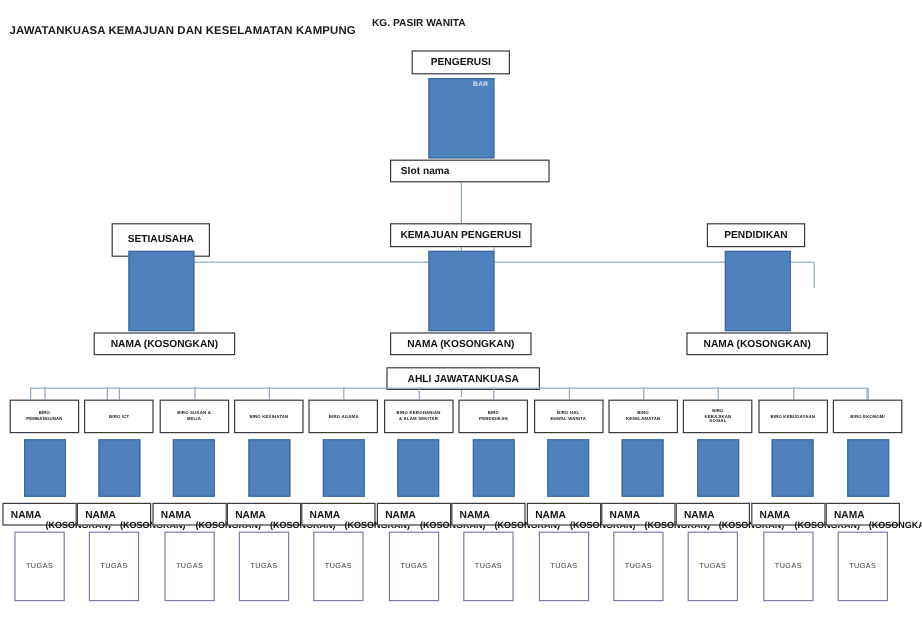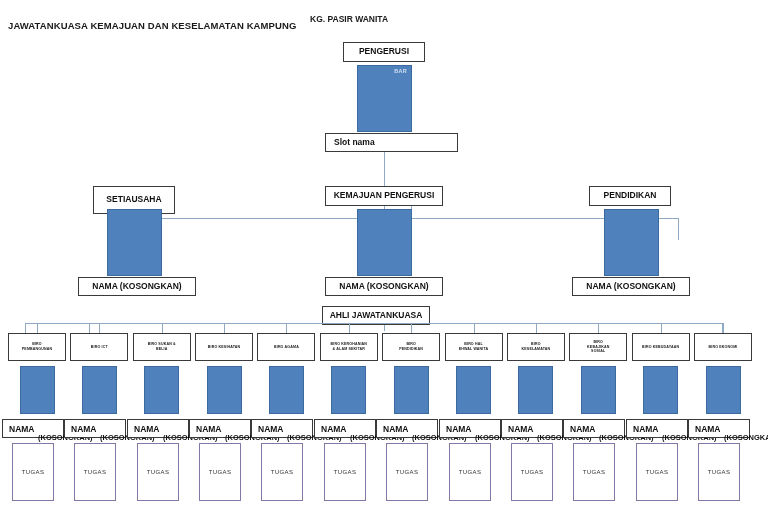--- a/index.html
+++ b/index.html
@@ -130,21 +130,21 @@
   </div>
 
   <div class="abs cap" style="left:589px; top:186px; width:82px; height:20px;">
     <span>PENDIDIKAN</span>
   </div>
   <div class="blue" style="left:604px; top:209px; width:55px; height:67px;"></div>
   <div class="abs cap" style="left:572px; top:277px; width:118px; height:19px;">
     <span>NAMA (KOSONGKAN)</span>
   </div>
 
-  <div class="abs cap" style="left:322px; top:306px; width:108px; height:19px;">
+  <div class="abs cap" style="left:322px; top:306px; width:128px; height:19px;">
     <span>AHLI JAWATANKUASA</span>
   </div>
 
   <div class="ln v" style="left:384px; top:325px; height:6px;"></div>
   <div class="ln h" style="left:25px; top:323px; width:697px;"></div>
   <div class="ln v" style="left:25px; top:323px; height:11px;"></div>
   <div class="ln v" style="left:89px; top:323px; height:11px;"></div>
   <div class="ln v" style="left:722px; top:323px; height:11px;"></div>
 
   <div id="bureau-layer">

